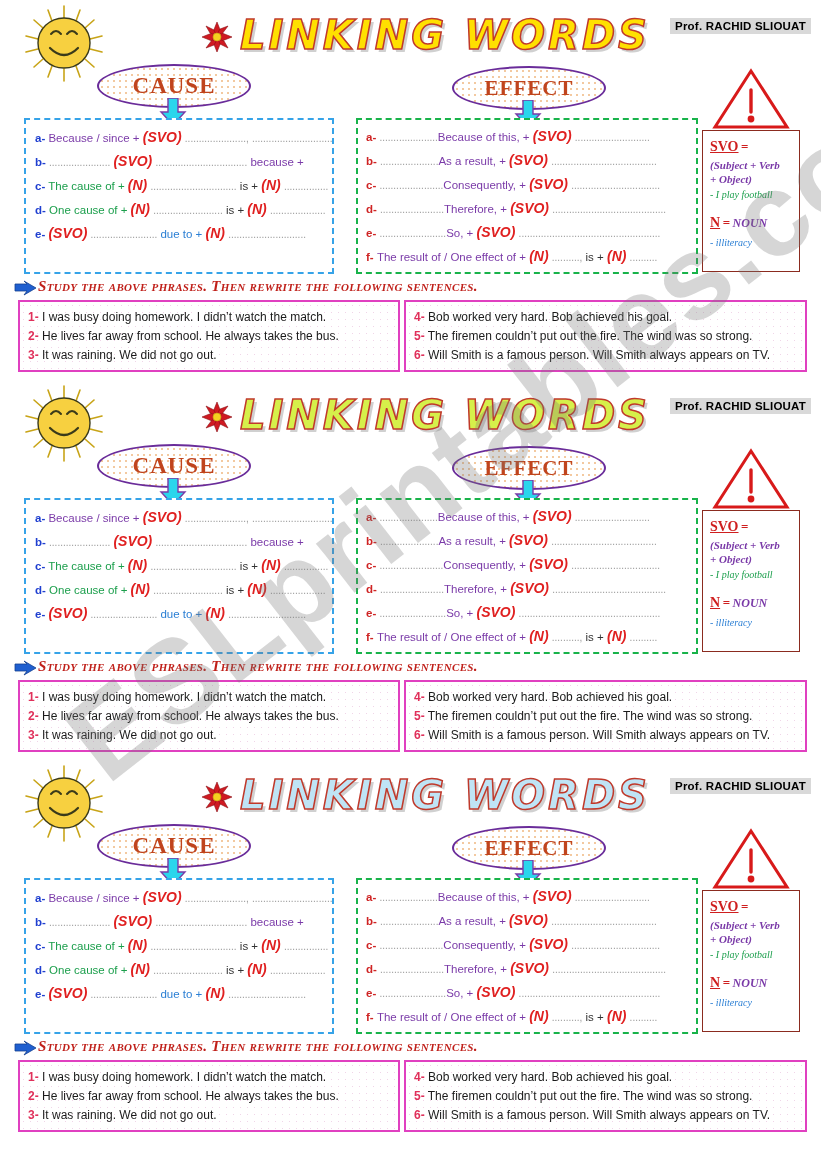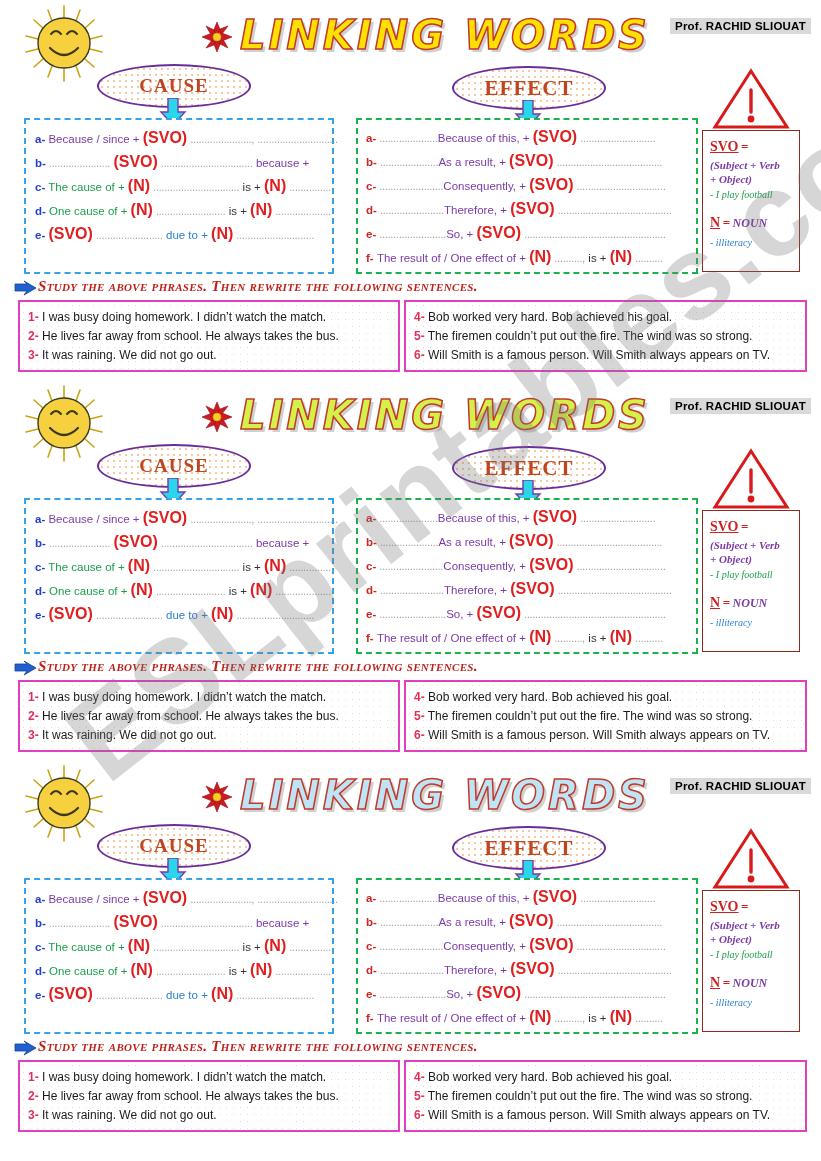--- a/index.html
+++ b/index.html
@@ -64,21 +64,21 @@
     position:absolute;width:150px;height:40px;
     border:2px solid #6a2c9a;border-radius:50%;
     background:#ffffff;
     background-image:radial-gradient(#f3c9a0 0.8px, transparent 0.9px);
     background-size:6px 6px;
     display:flex;align-items:center;justify-content:center;
   }
   .ellipse span{
     color:#c0441d;font-weight:bold;
     font-family:"Liberation Serif",serif;
-    font-size:19px;letter-spacing:1px;
+    font-size:23px;letter-spacing:1px;
   }
   .ellipse span.smallcaps{font-variant:small-caps;font-size:21px;}
   .ell-cause{left:97px;top:64px;}
   .ell-effect{left:452px;top:66px;}
 
   
   .downarrow{position:absolute;width:30px;height:28px;}
   .da-cause{left:158px;top:98px;}
   .da-effect{left:513px;top:100px;}
 
@@ -102,21 +102,21 @@
     font-size:11.5px;white-space:nowrap;
     position:absolute;left:9px;
   }
   .box-effect .line{left:8px;}
   .lbl{font-weight:bold;color:#1f3fd0;}
   .lbl-red{font-weight:bold;color:#cf2424;}
   .pur{color:#7a3aa8;font-weight:500;}
   .grn{color:#1a9e4b;}
   .blu{color:#2b7fd4;}
   .dark{color:#333;}
-  .red-it{color:#e02020;font-weight:bold;font-size:16px;}
+  .red-it{color:#e02020;font-style:italic;font-weight:bold;font-size:14px;}
   .dots{color:#9a9a9a;letter-spacing:0px;font-size:10px;}
 
   
   .warntri{position:absolute;left:712px;top:68px;width:78px;height:62px;}
 
   
   .leg{
     position:absolute;left:7px;font-family:Liberation Serif, serif;
     font-size:10px;white-space:nowrap;
   }

